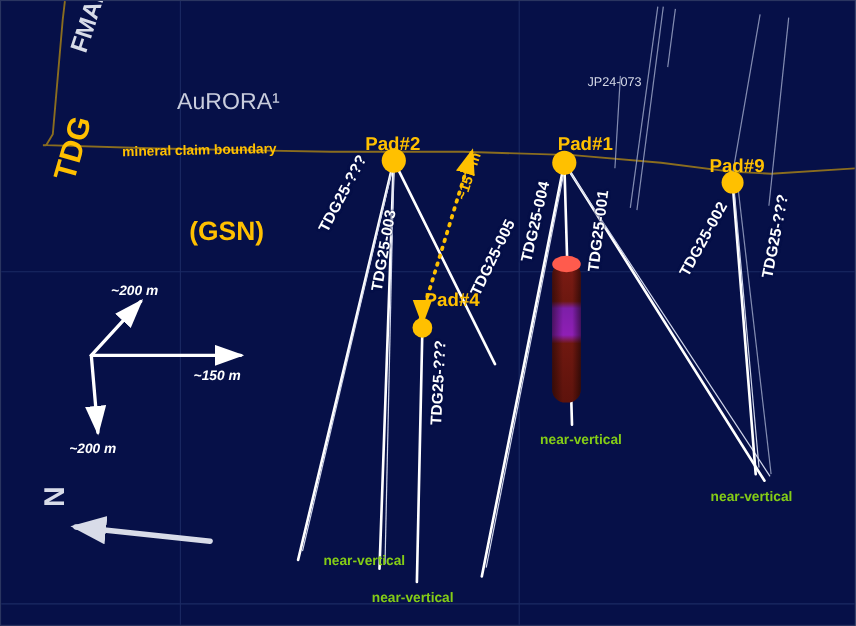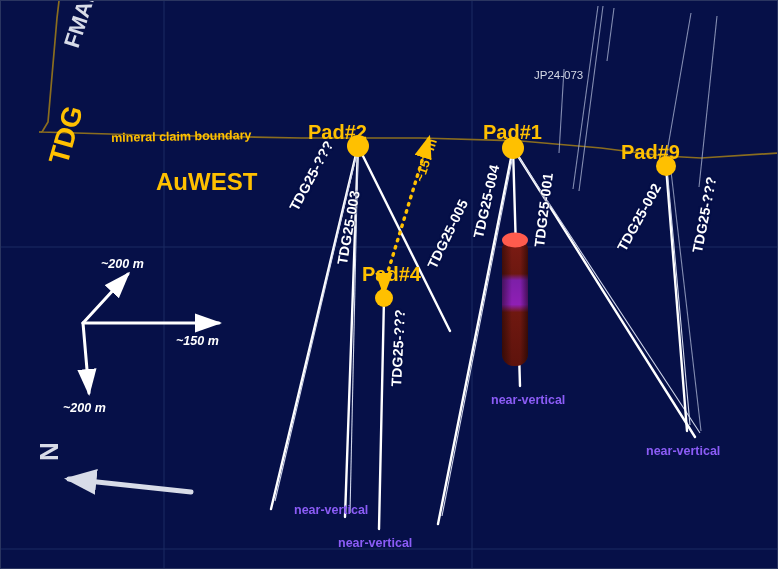--- a/index.html
+++ b/index.html
@@ -5,27 +5,27 @@
   html,body{margin:0;padding:0;background:#fff;}
   #stage{
     position:relative;width:778px;height:569px;overflow:hidden;
     background:#061048;
     font-family:"Liberation Sans",sans-serif;
     border:1px solid #2a3560;
     box-sizing:border-box;
   }
   #svgmap{position:absolute;left:0;top:0;width:778px;height:569px;}
   .lbl{position:absolute;white-space:nowrap;pointer-events:none;}
-  .lbl-white{color:#8b5cf6;font-weight:bold;}
+  .lbl-white{color:#84cc16;font-weight:bold;}
   .lbl-gold{color:#FFC000;font-weight:bold;}
   .lbl-grey{color:#c9cddd;}
   .hole{color:#ffffff;font-weight:bold;font-size:14px;letter-spacing:.2px;
         text-shadow:0 0 2px #061048,0 0 2px #061048;}
   .nv{font-size:12.5px;}
-  .pad{font-size:20px;}
+  .pad{font-size:17px;margin-left:24px;}
   .big{font-size:21px;}
   .tdg{font-size:28px;}
   .fmar{font-size:22px;color:#d8dce8;font-weight:bold;}
   .claim{font-size:12.5px;color:#FFC000;font-weight:bold;}
   .scale{font-size:12.5px;color:#ffffff;font-weight:bold;font-style:italic;}
   .dim{font-size:13px;color:#FFC000;font-weight:bold;}
   .jp{font-size:11.5px;color:#d5d9e6;}
   .nletter{font-size:26px;color:#d8dce8;font-weight:bold;}
 </style>
 </head>
@@ -138,24 +138,25 @@
       <line x1="82" y1="322" x2="88" y2="392" marker-end="url(#arrowWhite)"></line>
     </g>
 
     <g>
       <line x1="190" y1="491" x2="68" y2="478" stroke="#d8dce8" stroke-width="5" stroke-linecap="round" marker-end="url(#arrowNorth)"></line>
     </g>
   </svg>
 
   <div class="lbl fmar" style="left:58px;top:42px;transform:rotate(-72deg);transform-origin:left top;">FMAR</div>
 
+  <div class="lbl lbl-grey big" style="left:160px;top:80px;">AuRORA¹</div>
 
   <div class="lbl lbl-gold tdg" style="left:42px;top:158px;transform:rotate(-74deg);transform-origin:left top;">TDG</div>
 
-  <div class="lbl lbl-gold" style="left:155px;top:167px;font-size:24px;">AuWEST</div>
+  <div class="lbl lbl-gold" style="left:171px;top:196px;font-size:24px;">(GSN)</div>
 
   <div class="lbl claim" style="left:110px;top:130px;transform:rotate(-1.2deg);transform-origin:left top;">mineral claim boundary</div>
 
   <div class="lbl jp" style="left:533px;top:68px;">JP24-073</div>
 
   <div class="lbl lbl-gold pad" style="left:307px;top:120px;">Pad#2</div>
   <div class="lbl lbl-gold pad" style="left:482px;top:120px;">Pad#1</div>
   <div class="lbl lbl-gold pad" style="left:620px;top:140px;">Pad#9</div>
   <div class="lbl lbl-gold pad" style="left:361px;top:262px;">Pad#4</div>
 

